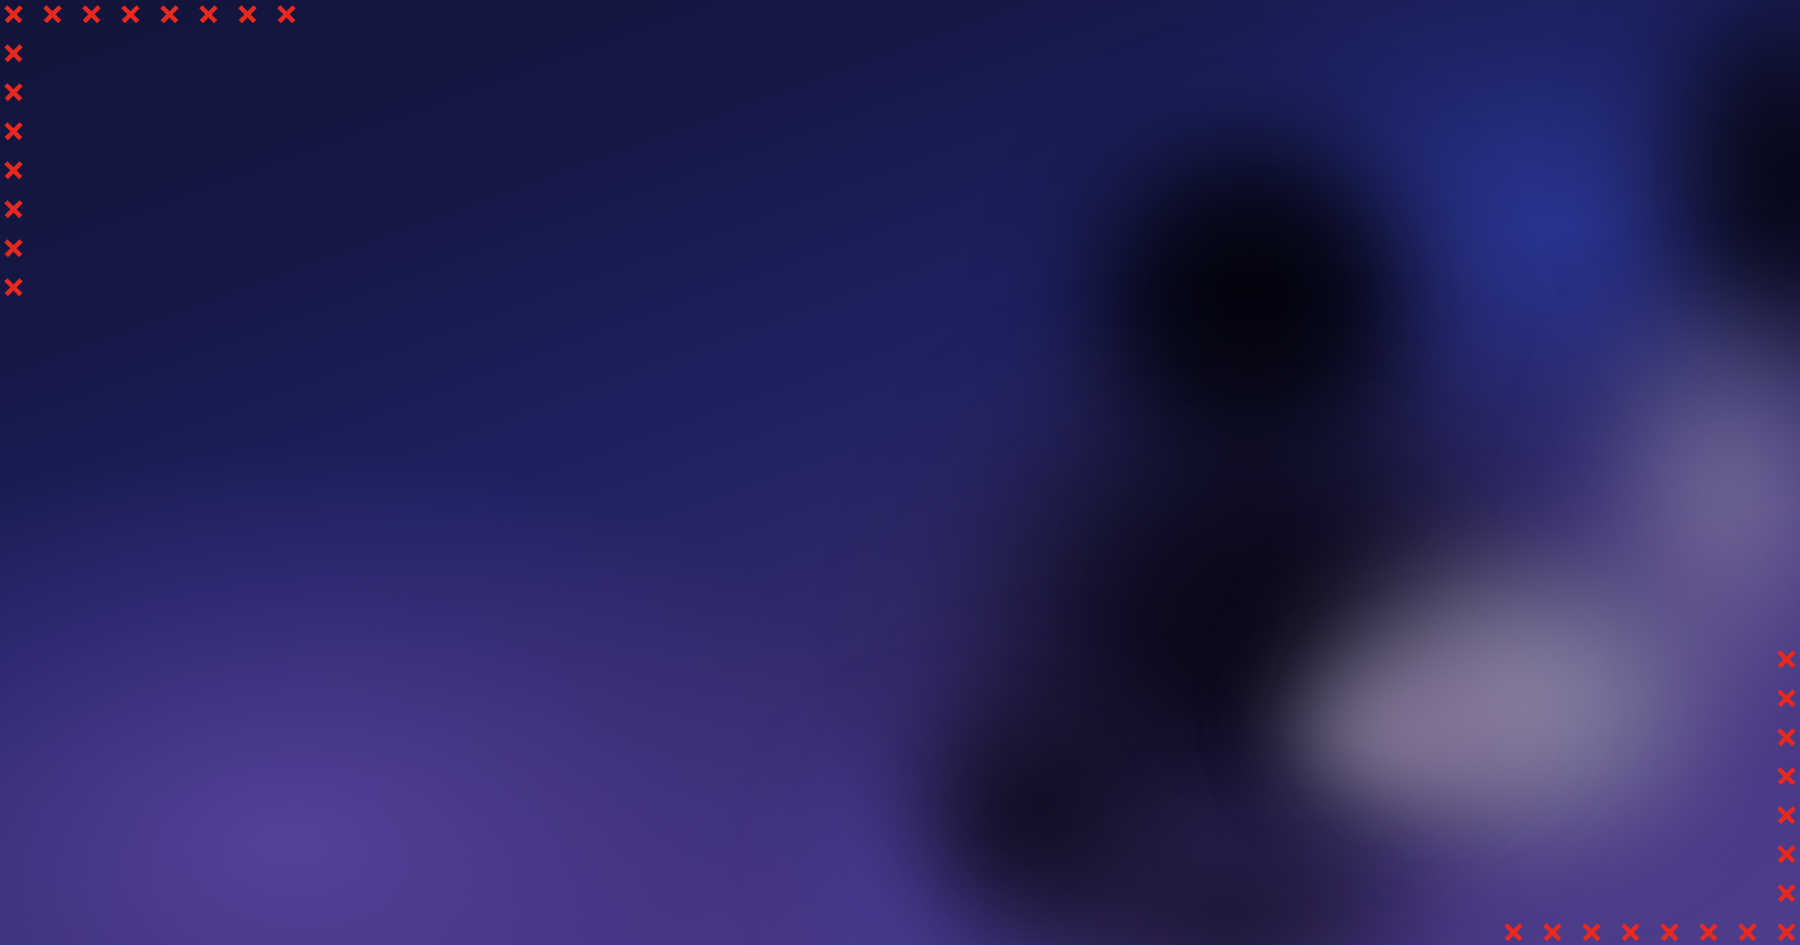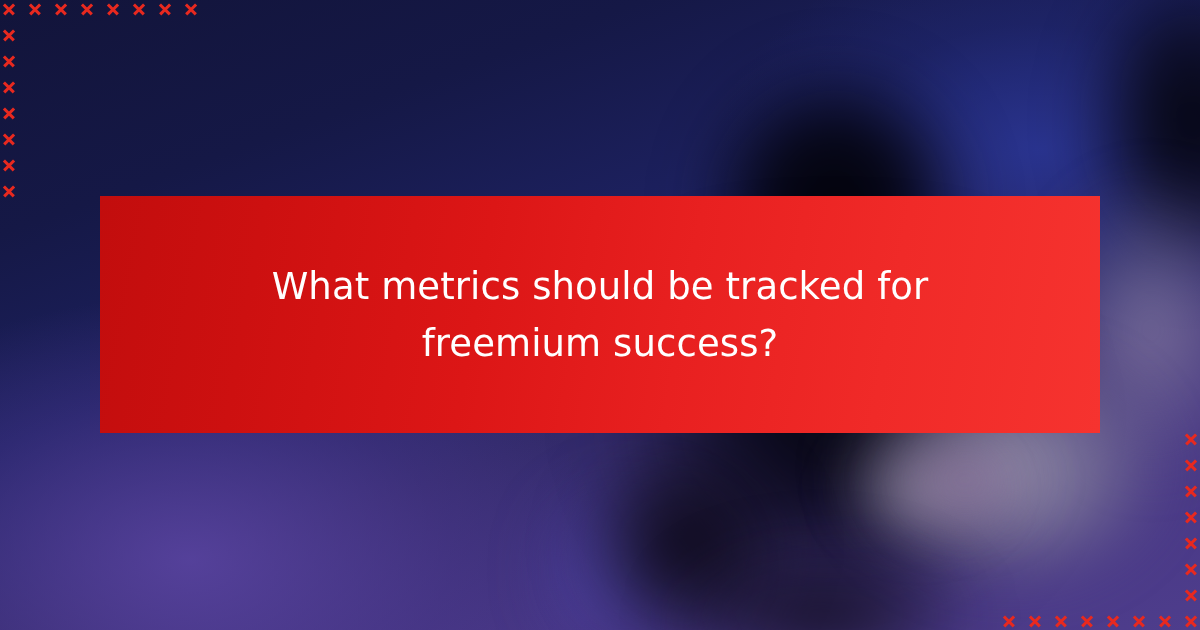--- a/index.html
+++ b/index.html
@@ -291,17 +291,14 @@
       <span class="x-mark" style="left: 1002px; top: 614px;"></span>
       <span class="x-mark" style="left: 1184px; top: 588px;"></span>
       <span class="x-mark" style="left: 1184px; top: 562px;"></span>
       <span class="x-mark" style="left: 1184px; top: 536px;"></span>
       <span class="x-mark" style="left: 1184px; top: 510px;"></span>
       <span class="x-mark" style="left: 1184px; top: 484px;"></span>
       <span class="x-mark" style="left: 1184px; top: 458px;"></span>
       <span class="x-mark" style="left: 1184px; top: 432px;"></span>
     </div>
 
-  <div class="banner">
-    <h1 class="banner-title">What metrics should be tracked for freemium success?</h1>
-  </div>
 
 </div>
 
 </body></html>

